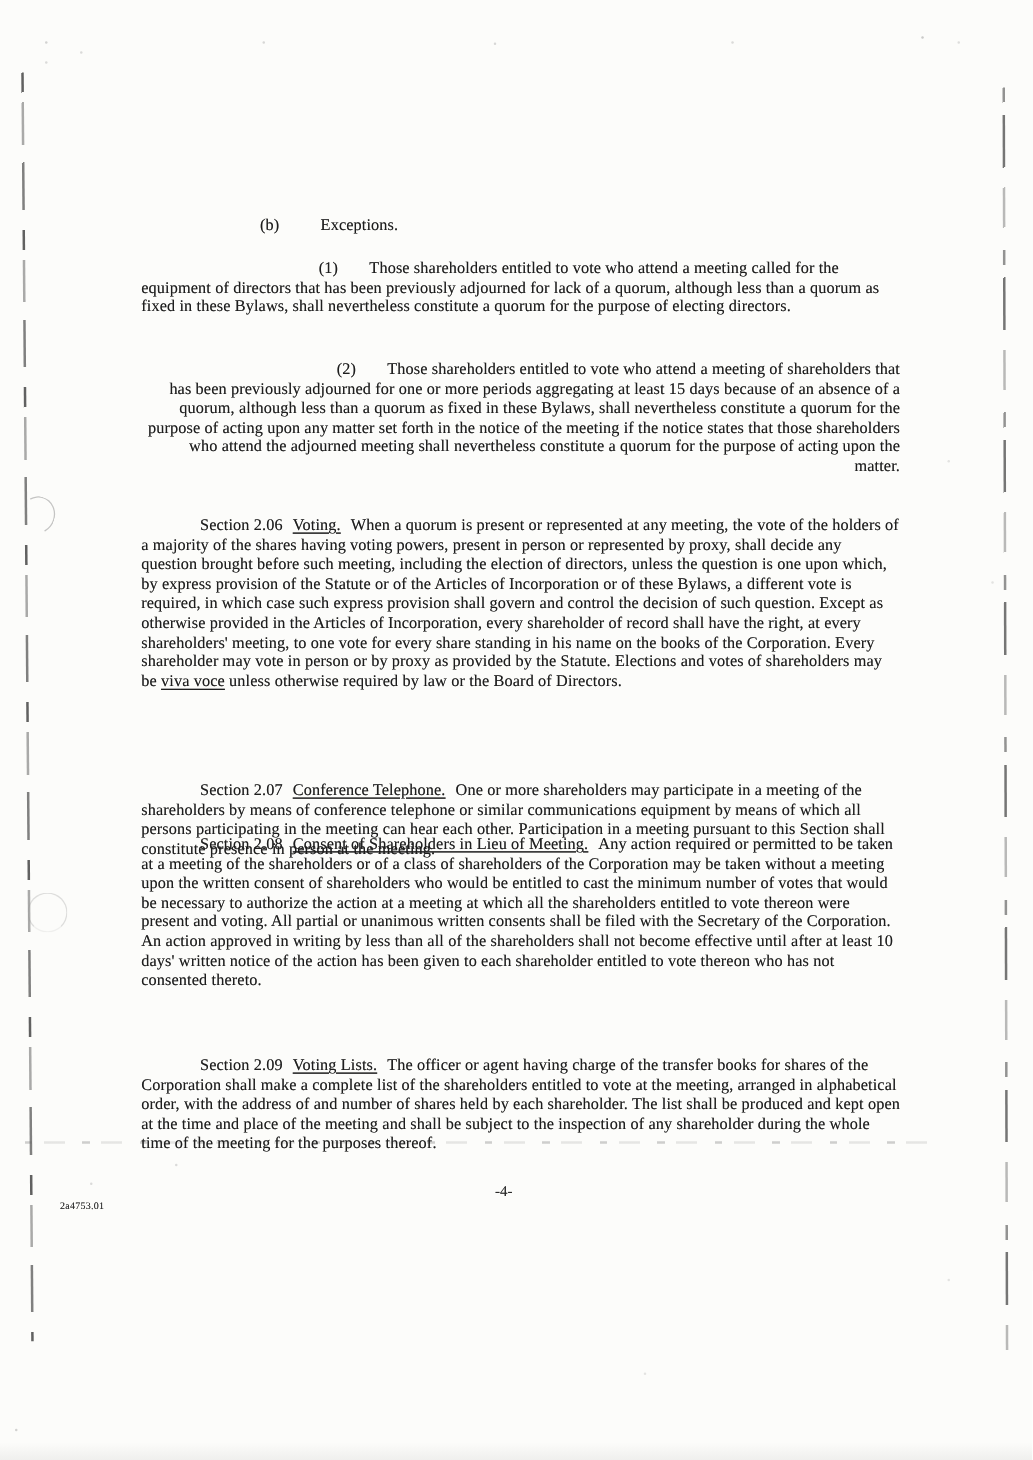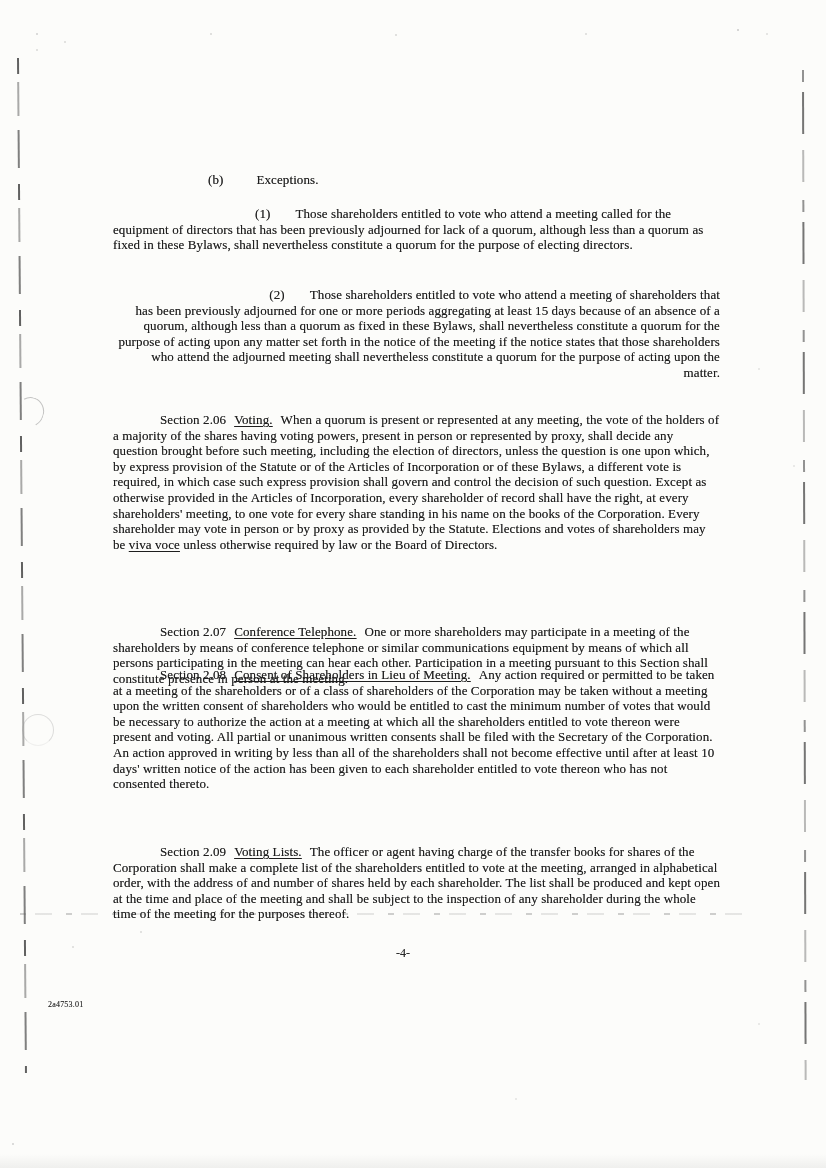--- a/index.html
+++ b/index.html
@@ -112,21 +112,21 @@
 
   .u {
     text-decoration: underline;
     text-underline-offset: 2px;
     text-decoration-thickness: 1px;
   }
 
   
   .doc-id {
     position: absolute;
-    left: 48px; top: 1000px;
+    left: 48px; top: 960px;
     font-size: 8px;
     letter-spacing: 0.2px;
     color: #2b2b2b;
     text-shadow: 0 0 0.4px rgba(30,30,30,0.5);
   }
   .page-num {
     position: absolute;
     left: 396px; top: 946px;
     font-size: 12px;
     color: #2a2a2a;

